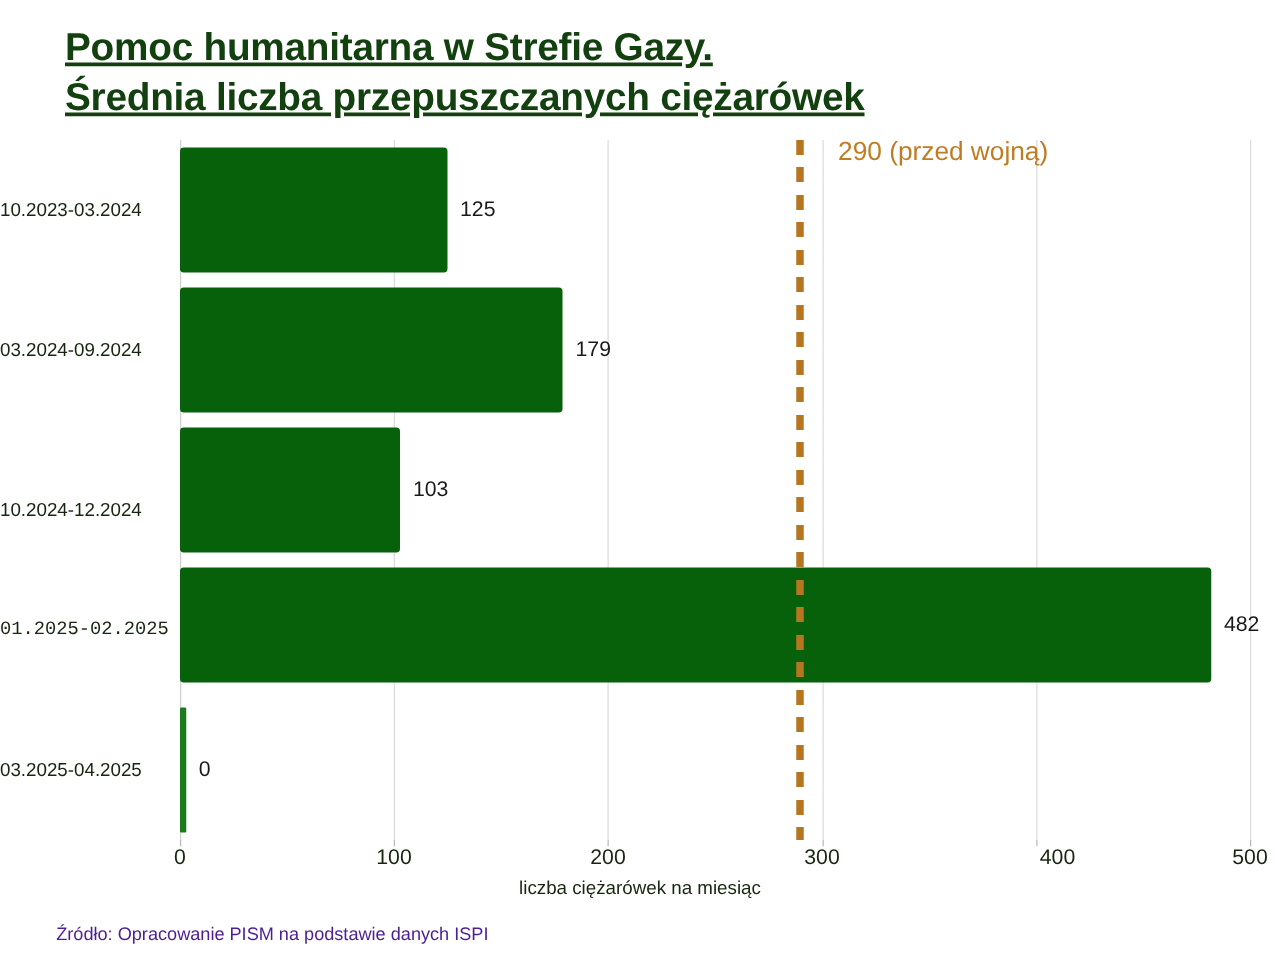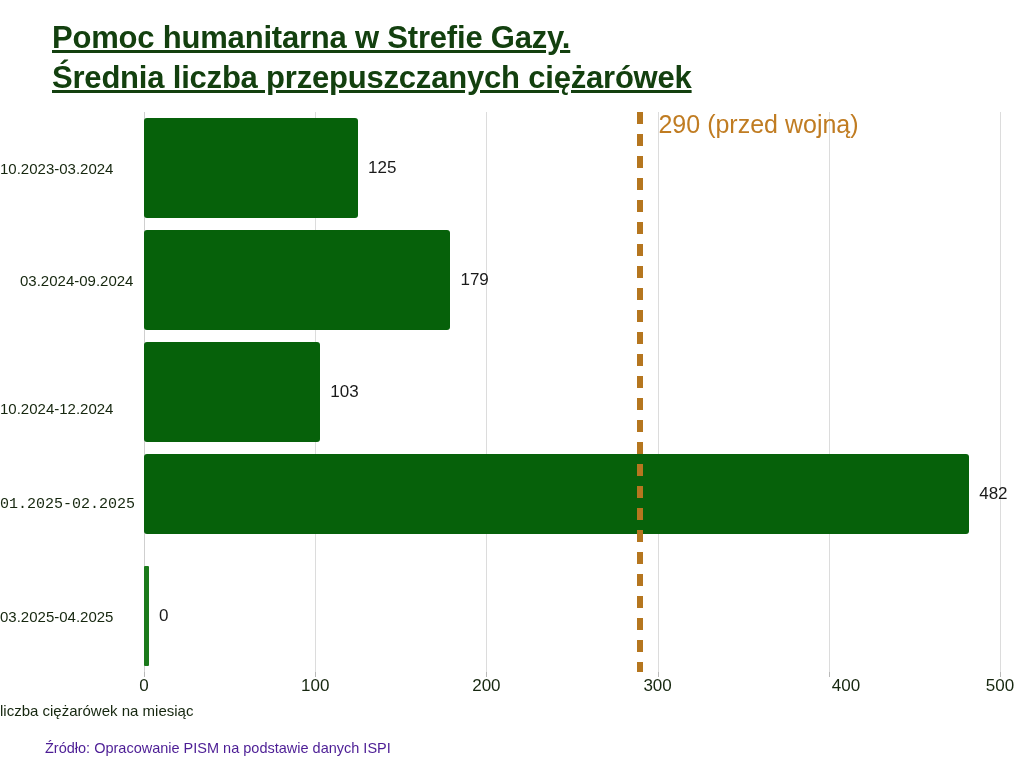--- a/index.html
+++ b/index.html
@@ -109,21 +109,21 @@
     top: 672px;
     width: 1px;
     height: 5px;
     background: #b9b9b9;
   }
   #xaxis-label {
     position: absolute;
     top: 702px;
     left: 0;
     width: 1024px;
-    text-align: left;
+    text-align: center;
     font-size: 15px;
     color: #16270f;
   }
 
   
   #threshold-line {
     position: absolute;
     top: 112px;
     width: 6px;
     height: 560px;
@@ -131,23 +131,24 @@
       to bottom,
       #b5761f 0px,
       #b5761f 12px,
       rgba(255,255,255,0) 12px,
       rgba(255,255,255,0) 22px
     );
   }
   #threshold-label {
     position: absolute;
     top: 110px;
-    font-size: 25px;
+    font-size: 21px;
     color: #c07c22;
     white-space: nowrap;
+    margin-left: 12px;
   }
 
   
   #source-note {
     position: absolute;
     left: 45px;
     top: 740px;
     font-size: 14.5px;
     color: #4c1d95;
     white-space: nowrap;
@@ -173,21 +174,21 @@
         <div class="bar-value" style="left: 224px;">125</div>
       </div>
       <div class="bar-row" style="top: 118px; height: 100px;">
         <div class="bar" style="width: 306.448px;"></div>
         <div class="bar-value" style="left: 316.448px;">179</div>
       </div>
       <div class="bar-row" style="top: 230px; height: 100px;">
         <div class="bar" style="width: 176.336px;"></div>
         <div class="bar-value" style="left: 186.336px;">103</div>
       </div>
-      <div class="bar-row" style="top: 342px; height: 80px;">
+      <div class="bar-row" style="top: 342px; height: 92px;">
         <div class="bar" style="width: 825.184px;"></div>
         <div class="bar-value" style="left: 835.184px;">482</div>
       </div>
       <div class="bar-row" style="top: 454px; height: 100px;">
         <div class="bar zero-bar" style="width: 5px;"></div>
         <div class="bar-value" style="left: 15px;">0</div>
       </div>
     </div>
 
   <div id="threshold-line" style="left: 637.48px;"></div>
@@ -203,17 +204,17 @@
     <div class="xtick" style="left: 315.2px;">100</div>
     <div class="xtickmark" style="left: 486.4px;"></div>
     <div class="xtick" style="left: 486.4px;">200</div>
     <div class="xtickmark" style="left: 657.6px;"></div>
     <div class="xtick" style="left: 657.6px;">300</div>
     <div class="xtickmark" style="left: 828.8px;"></div>
     <div class="xtick" style="left: 846px;">400</div>
     <div class="xtickmark" style="left: 1000px;"></div>
     <div class="xtick" style="left: 1000px; text-align: right;">500</div>
     <div class="ytick" style="top: 168px;">10.2023-03.2024</div>
-    <div class="ytick" style="top: 280px; padding-left: 20px;">03.2024-09.2024</div>
+    <div class="ytick" style="top: 280px;">03.2024-09.2024</div>
     <div class="ytick" style="top: 408px;">10.2024-12.2024</div>
     <div class="ytick" style="top: 504px; font-family: Liberation Mono, monospace;">01.2025-02.2025</div>
     <div class="ytick" style="top: 616px;">03.2025-04.2025</div>
   </div>
 
 </body></html>

